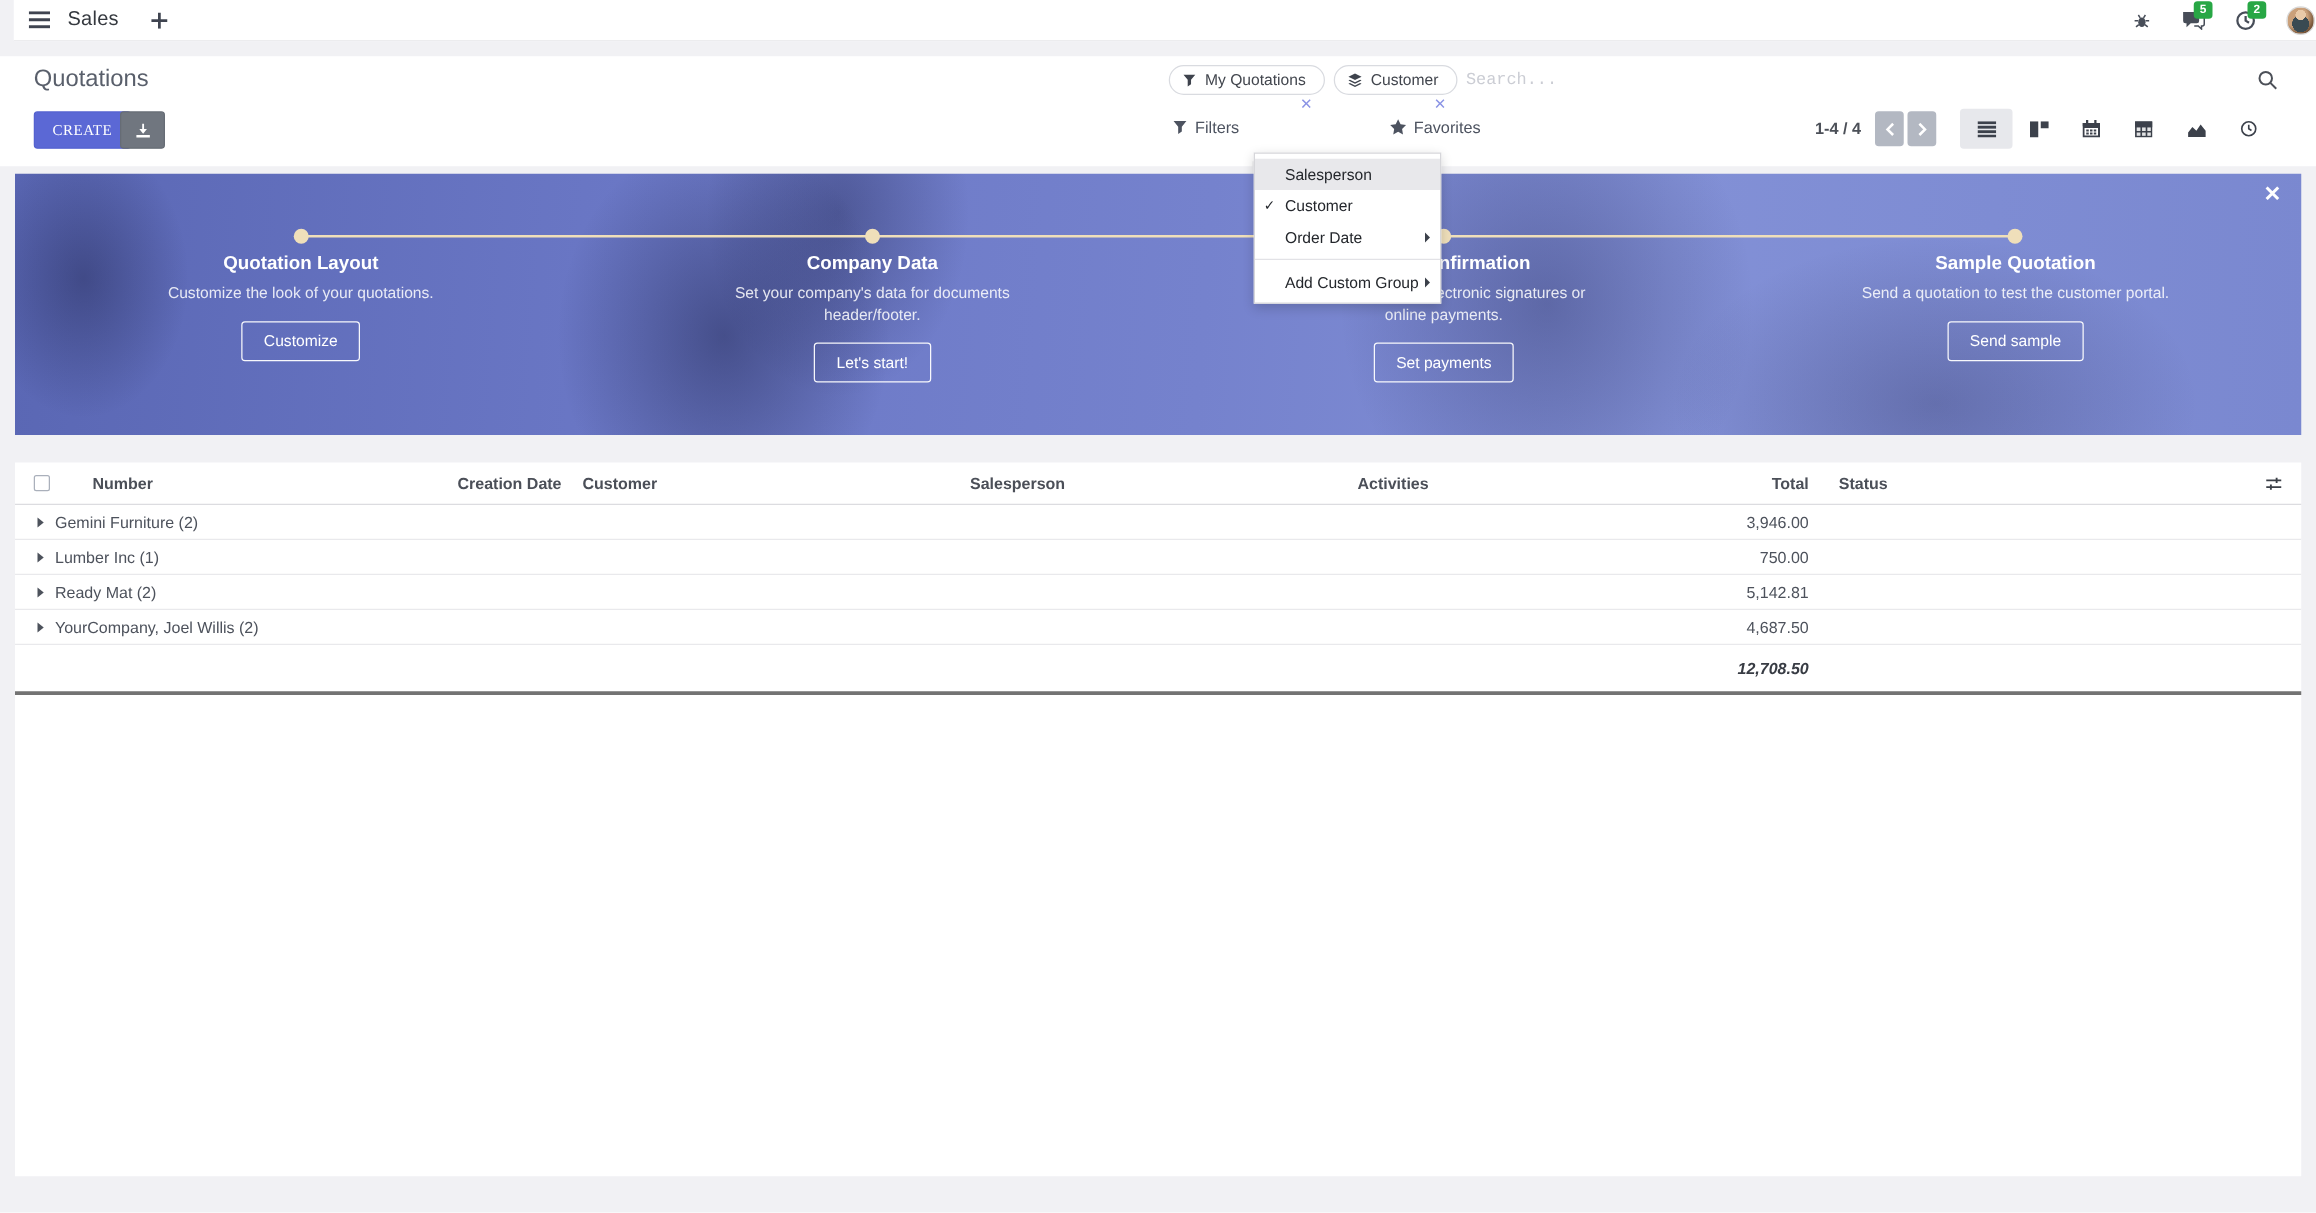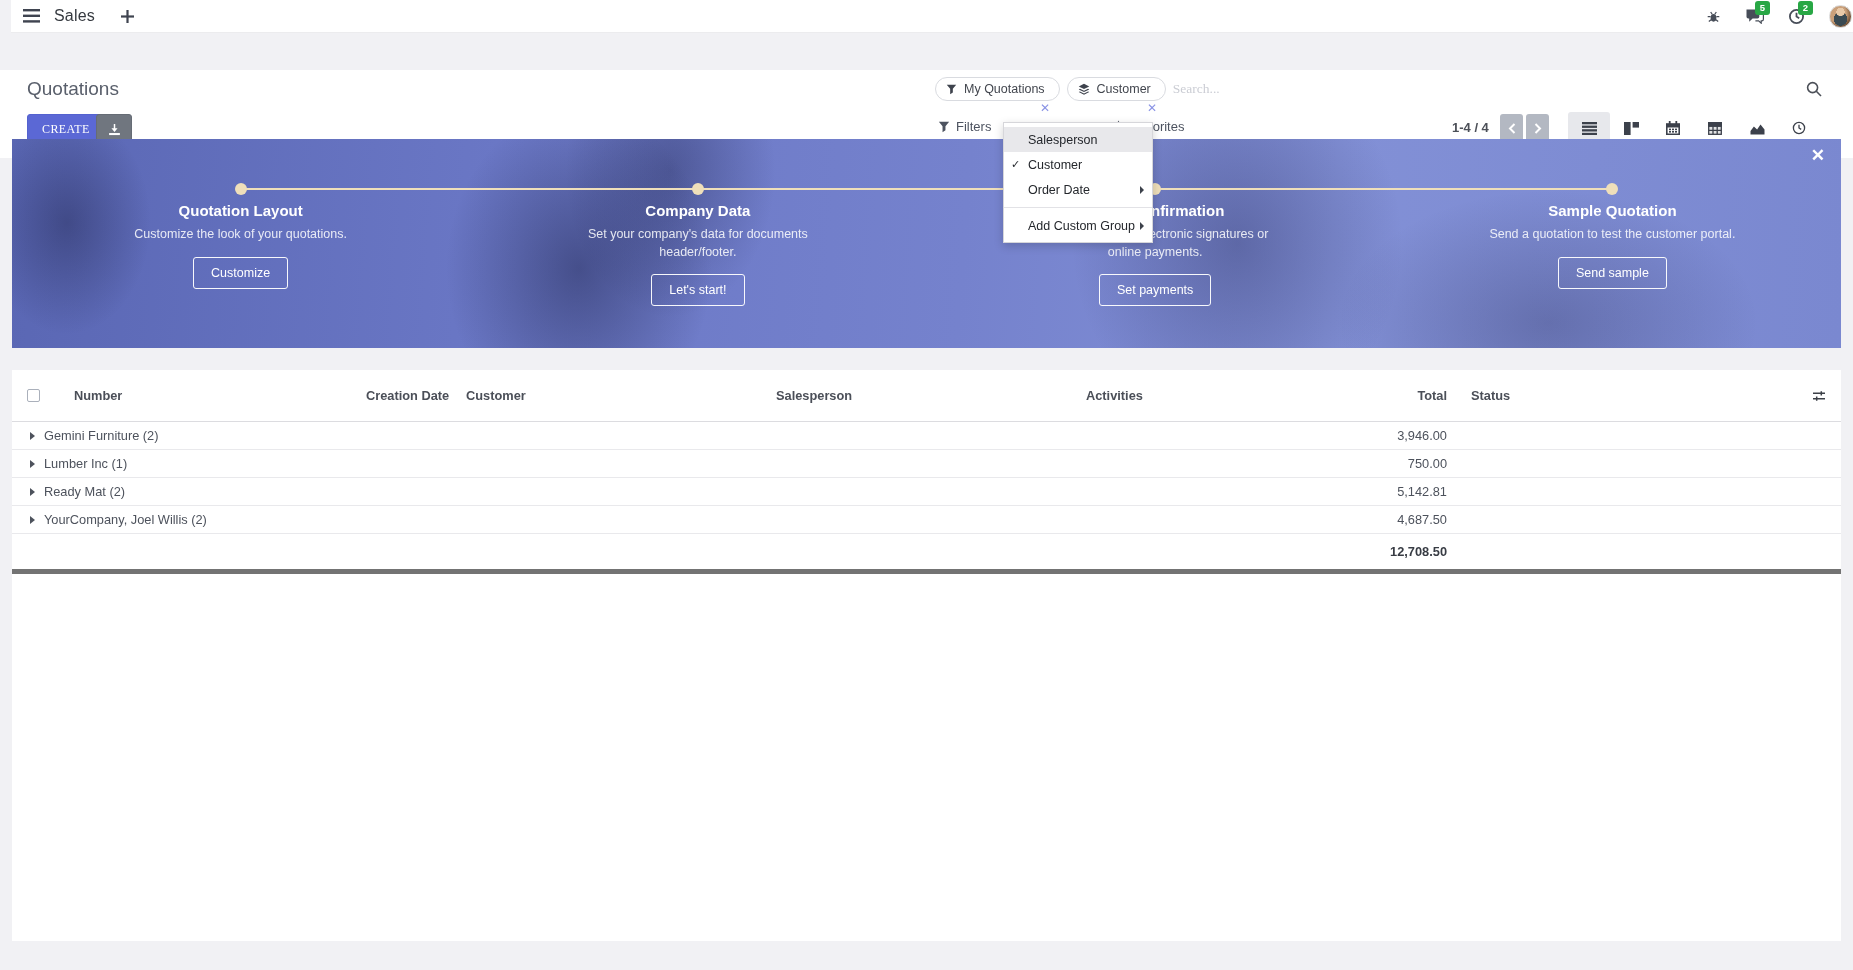--- a/index.html
+++ b/index.html
@@ -33,21 +33,21 @@
     width:23px; height:23px; border-radius:50%;
     background:
       radial-gradient(circle at 50% 28%, #e8c9a8 0 22%, rgba(0,0,0,0) 23%),
       radial-gradient(circle at 50% 62%, #3a4a52 0 40%, rgba(0,0,0,0) 41%),
       radial-gradient(circle at 35% 35%, #caa07a 0 45%, #7c5a3d 70%, #4c392a 100%);
     border:1px solid #d8d8d8;
   }
 
   
   .control-panel{
-    position:absolute; top:45px; left:0; width:100%; height:88px; background:#fff;margin-top:25px;
+    position:absolute; top:45px; left:0; width:100%; height:88px; background:#fff;
   }
   .page-title{ position:absolute; left:27px; top:8px; font-size:19px; color:#595f6b; }
   .btn-create{
     position:absolute; left:27px; top:44px; height:30px; padding:0 14px;
     background:#5b68d5; border:1px solid #5462cf; color:#ffffff;
     font-size:12px; letter-spacing:.4px; border-radius:3px; cursor:pointer;
     font-family:Liberation Serif, serif;
   }
   .btn-export{
     position:absolute; left:96px; top:44px; width:36px; height:30px;
@@ -60,21 +60,21 @@
     display:flex; align-items:center; gap:7px;
     border:1px solid #d9dbe0; border-radius:13px; background:#fff;
     height:24px; padding:0 14px 0 10px; font-size:12.5px; color:#42464e; cursor:pointer;
   }
   .facet .f-icon{ color:#3e434d; }
   .facet-x{
     position:absolute; font-size:12px; color:#8a93e5; cursor:pointer; top:31px;
   }
   .search-input{
     border:none; outline:none; font-size:13.5px; color:#42464e; width:420px;
-    font-family:Liberation Serif, serif; background:transparent;
+    font-family:Liberation Mono, monospace; background:transparent;
   }
   .search-input::placeholder{ color:#cbcdd4; }
   .search-icon{ position:absolute; right:31px; top:11px; color:#4c5058; cursor:pointer; }
 
   .cp-tool{ position:absolute; top:49px; display:flex; align-items:center; gap:6px;
     font-size:13px; color:#4d5360; cursor:pointer; }
   .groupby-chip{
     position:absolute; left:1002px; top:84px; height:38px; padding:0 13px;
     background:#ededf0; display:flex; align-items:center; gap:6px;
     font-size:13px; color:#3e434d; cursor:pointer;
@@ -148,37 +148,37 @@
 
   
   .table-panel{
     position:absolute; left:12px; top:370px; right:12px; bottom:29px; background:#fff;
   }
   .grid-row{
     display:grid;
     grid-template-columns:40px 300px 100px 310px 310px 185px 200px 1fr 44px;
     align-items:center;
   }
-  .thead{ height:52px; border-bottom:1px solid #dcdce0; font-size:12.8px; font-weight:bold; color:#4b4f58; }
+  .thead{ height:34px; border-bottom:1px solid #dcdce0; font-size:12.8px; font-weight:bold; color:#4b4f58; }
   .th{ padding-left:14px; cursor:pointer; white-space:nowrap; }
   .th-number{ padding-left:22px; }
   .th-total{ text-align:right; padding-right:10px; }
   .checkbox{
     width:13px; height:13px; border:1px solid #aab0bb; border-radius:2px; background:#fff;
     margin-left:15px; cursor:pointer;
   }
   .cog-cell{ display:flex; justify-content:center; color:#3c4048; cursor:pointer; }
   .group-row{ height:28px; border-bottom:1px solid #e9e9ec; font-size:12.8px; color:#4d525c; cursor:pointer; }
   .group-name{ grid-column:1/7; display:flex; align-items:center; padding-left:18px; gap:9px; }
   .row-caret{
     width:0; height:0;
     border-left:5px solid #4d525c; border-top:4px solid transparent; border-bottom:4px solid transparent;
   }
   .cell-total{ grid-column:7; text-align:right; padding-right:10px; }
-  .tfoot{ height:40px; border-bottom:5px solid #737373; font-size:12.8px; }
+  .tfoot{ height:40px; border-bottom:3px solid #737373; font-size:12.8px;font-style:italic; }
   .tfoot .cell-total{ font-weight:bold; color:#383c44; }
 </style>
 </head>
 <body>
 
 <div class="topbar">
   <span class="hamburger">
     <svg width="17" height="14" viewBox="0 0 17 14" fill="currentColor">
         <rect width="17" height="2.4"></rect>
         <rect y="5.6" width="17" height="2.4"></rect>

